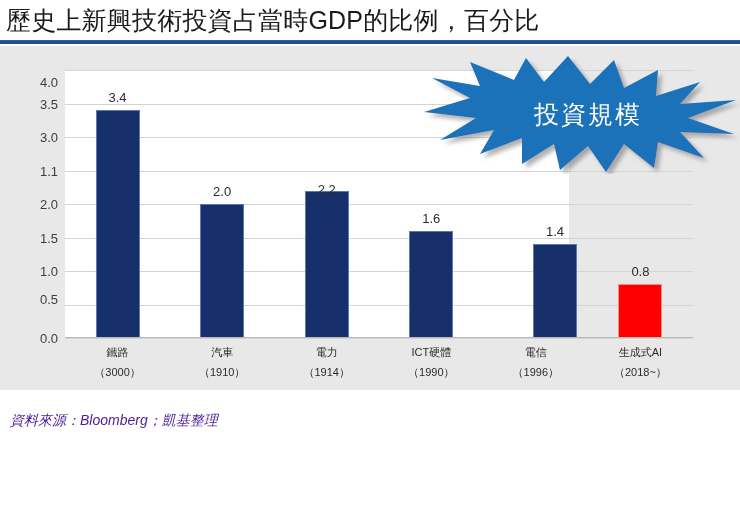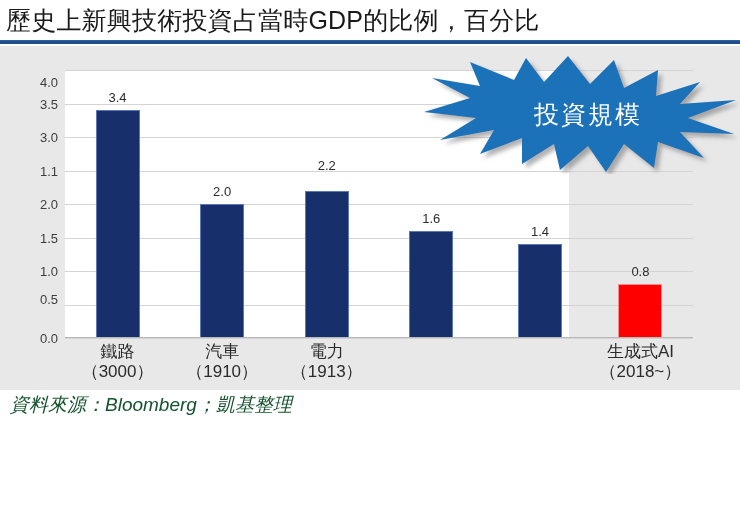--- a/index.html
+++ b/index.html
@@ -109,21 +109,21 @@
     font-size: 13px;
     color: #2b2b2b;
   }
 
   
   .cat-label {
     position: absolute;
     top: 296px;
     width: 104px;
     text-align: center;
-    font-size: 17px;
+    font-size: 11px;
     color: #2b2b2b;
     line-height: 20px;
   }
   .cat-label .cat-year { display: block; }
 
   
   #callout {
     position: absolute;
     left: 418px;
     top: 8px;
@@ -145,24 +145,24 @@
     font-size: 25px;
     color: #ffffff;
     letter-spacing: 2px;
     pointer-events: none;
   }
 
   
   #footnote {
     position: absolute;
     left: 10px;
-    top: 392px;
-    font-size: 19px;
+    top: 412px;
+    font-size: 14px;
     font-style: italic;
-    color: #14532d;
+    color: #4c1d95;
     white-space: nowrap;
   }
 </style>
 </head>
 <body>
 
 <div id="slide-title">歷史上新興技術投資占當時GDP的比例，百分比</div>
 <div id="title-rule"></div>
 
 <div id="chart-panel">
@@ -185,27 +185,27 @@
         <div class="bar-slot" style="left: 0.571429px;">
           <div class="bar" style="height: 227.8px;"></div>
           <div class="bar-value" style="bottom: 232.8px;">3.4</div>
         </div>
         <div class="bar-slot" style="left: 105.143px;">
           <div class="bar" style="height: 134px;"></div>
           <div class="bar-value" style="bottom: 139px;">2.0</div>
         </div>
         <div class="bar-slot" style="left: 209.714px;">
           <div class="bar" style="height: 147.4px;"></div>
-          <div class="bar-value" style="bottom: 165px; text-align: center;">2.2</div>
+          <div class="bar-value" style="bottom: 141px; text-align: center;">2.2</div>
         </div>
         <div class="bar-slot" style="left: 314.286px;">
           <div class="bar" style="height: 107.2px;"></div>
           <div class="bar-value" style="bottom: 112.2px;">1.6</div>
         </div>
-        <div class="bar-slot" style="left: 423px;">
+        <div class="bar-slot" style="left: 438px;">
           <div class="bar" style="height: 93.8px;"></div>
           <div class="bar-value" style="bottom: 98.8px;">1.4</div>
         </div>
         <div class="bar-slot" style="left: 523.429px;">
           <div class="bar highlight" style="height: 53.6px;"></div>
           <div class="bar-value" style="bottom: 58.6px;">0.8</div>
         </div>
       </div>
     <div id="axis-baseline"></div>
   </div>
@@ -227,17 +227,19 @@
     <div class="y-tick" style="top: 253px;">0.5</div>
     <div class="y-tick" style="top: 225px;">1.0</div>
     <div class="y-tick" style="top: 191.5px;">1.5</div>
     <div class="y-tick" style="top: 158px;">2.0</div>
     <div class="y-tick" style="top: 124.5px;">1.1</div>
     <div class="y-tick" style="top: 91px;">3.0</div>
     <div class="y-tick" style="top: 57.5px;">3.5</div>
     <div class="y-tick" style="top: 24px; margin-top: 12px;">4.0</div>
     <div class="cat-label" style="left: 65.5714px;"><span>鐵路</span><span class="cat-year">（3000）</span></div>
     <div class="cat-label" style="left: 170.143px;"><span>汽車</span><span class="cat-year">（1910）</span></div>
-    <div class="cat-label" style="left: 274.714px;"><span>電力</span><span class="cat-year">（1913）</span></div>
+    <div class="cat-label" style="left: 274.714px;"><span>電力</span><span class="cat-year">（1914）</span></div>
+    <div class="cat-label" style="left: 379.286px;"><span>ICT硬體</span><span class="cat-year">（1990）</span></div>
+    <div class="cat-label" style="left: 483.857px;"><span>電信</span><span class="cat-year">（1996）</span></div>
     <div class="cat-label" style="left: 588.429px;"><span>生成式AI</span><span class="cat-year">（2018~）</span></div>
   </div>
 
 <div id="footnote">資料來源：Bloomberg；凱基整理</div>
 
 </body></html>

